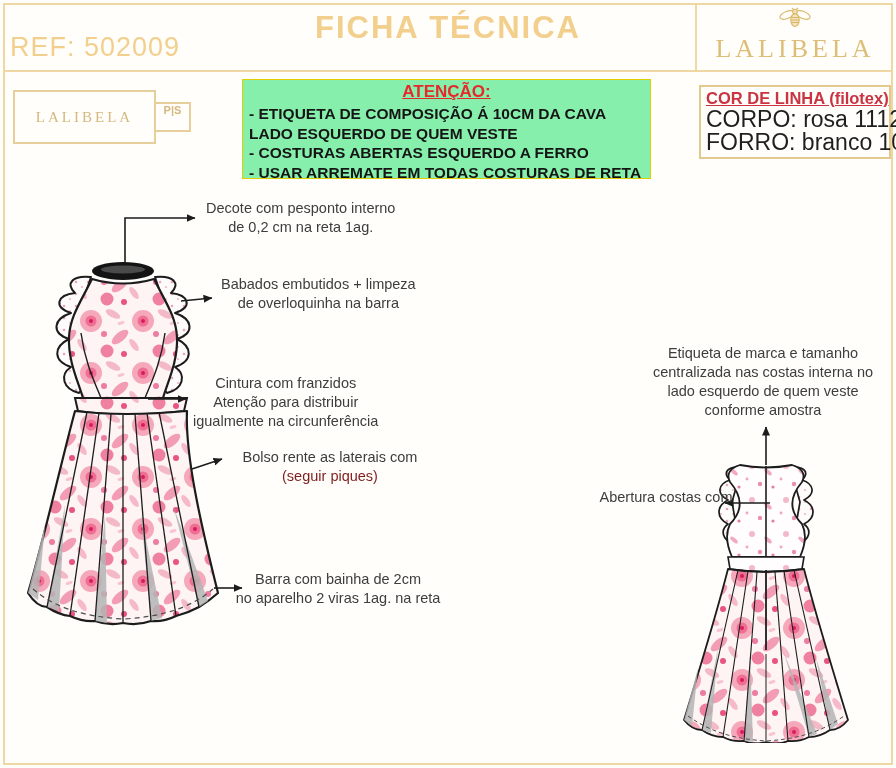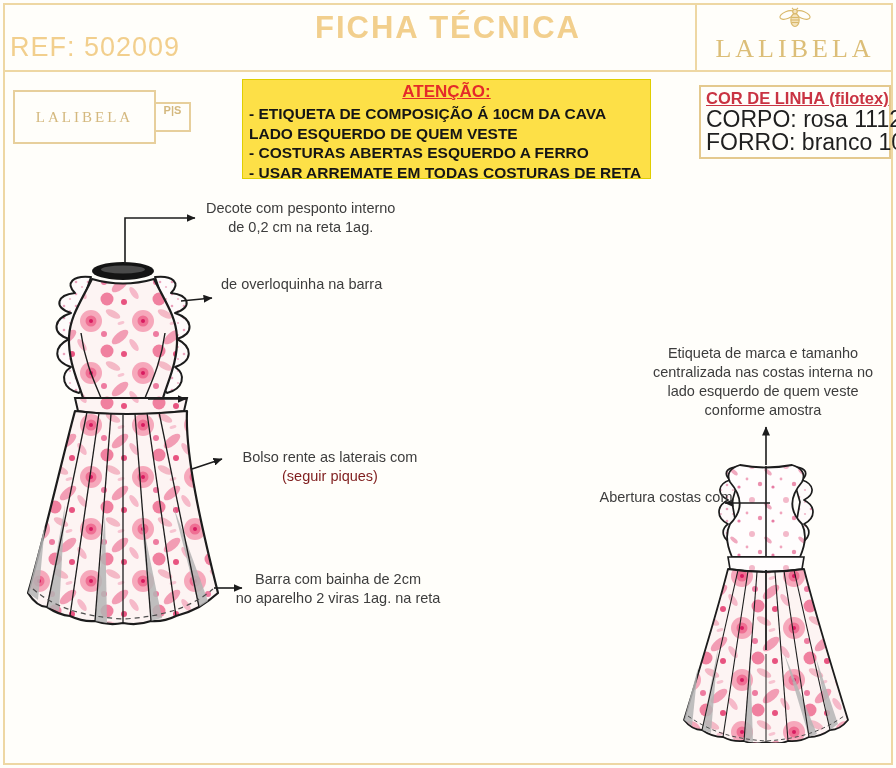--- a/index.html
+++ b/index.html
@@ -17,21 +17,21 @@
   .logo-name{font-family:"Liberation Serif", serif;font-size:26px;color:#dcbe78;
              letter-spacing:4px;margin-top:1px;}
 
   .tag-box{position:absolute;left:13px;top:90px;width:139px;height:50px;
            border:2px solid #e7cf9c;display:flex;align-items:center;justify-content:center;}
   .tag-brand{font-family:"Liberation Serif", serif;font-size:15px;color:#d4b87e;letter-spacing:3px;}
   .tag-size-box{position:absolute;left:154px;top:102px;width:33px;height:26px;
             border:2px solid #e7cf9c;display:flex;align-items:flex-start;justify-content:center;}
   .tag-size{font-size:11px;color:#d4b87e;font-weight:bold;}
 
-  .attention{position:absolute;left:242px;top:79px;width:409px;height:100px;background:#fde047;
+  .attention{position:absolute;left:242px;top:79px;width:409px;height:100px;background:#86efac;
              border:1px solid #e0ce00;box-sizing:border-box;padding:2px 6px;}
   .attention-title{text-align:center;color:#e42a2a;font-weight:bold;font-size:17px;
                    text-decoration:underline;margin-bottom:2px;}
   .attention-line{color:#151515;font-weight:bold;font-size:15.5px;line-height:19.5px;}
 
   .thread{position:absolute;left:699px;top:85px;width:192px;height:74px;
           border:2px solid #e4c98e;box-sizing:border-box;padding:2px 5px;background:#fffefa;}
   .thread-title{color:#c93342;font-weight:bold;font-size:16.5px;text-decoration:underline;
                 white-space:nowrap;}
   .thread-row{color:#1f1f1f;font-size:23px;line-height:23px;white-space:nowrap;}
@@ -212,23 +212,29 @@
       <path d="M770,503 L725,503" marker-end="url(#arr)"></path>
     </g>
   </svg>
 
   <div class="ann" style="left:206px;top:199px;">
     <div>Decote com pesponto interno</div>
     <div>de 0,2 cm na reta 1ag.</div>
   </div>
 
   <div class="ann" style="left:221px;top:275px;">
+    <div>Babados embutidos + limpeza</div>
     <div>de overloquinha na barra</div>
   </div>
 
+  <div class="ann" style="left:193px;top:374px;">
+    <div>Cintura com franzidos</div>
+    <div>Atenção para distribuir</div>
+    <div>igualmente na circunferência</div>
+  </div>
 
   <div class="ann ctr" style="left:230px;top:448px;width:200px;">
     <div>Bolso rente as laterais com</div>
     <div class="red">(seguir piques)</div>
   </div>
 
   <div class="ann ctr" style="left:232px;top:570px;width:212px;">
     <div>Barra com bainha de 2cm</div>
     <div>no aparelho 2 viras 1ag. na reta</div>
   </div>

